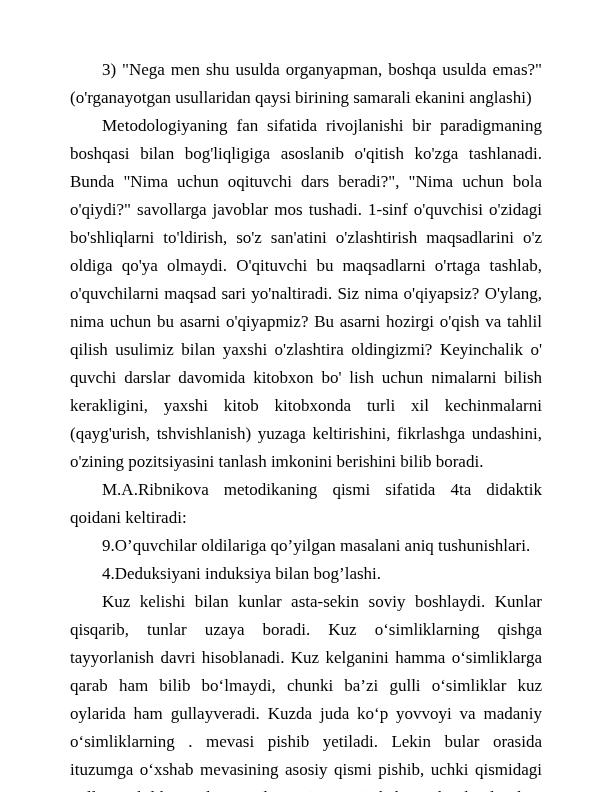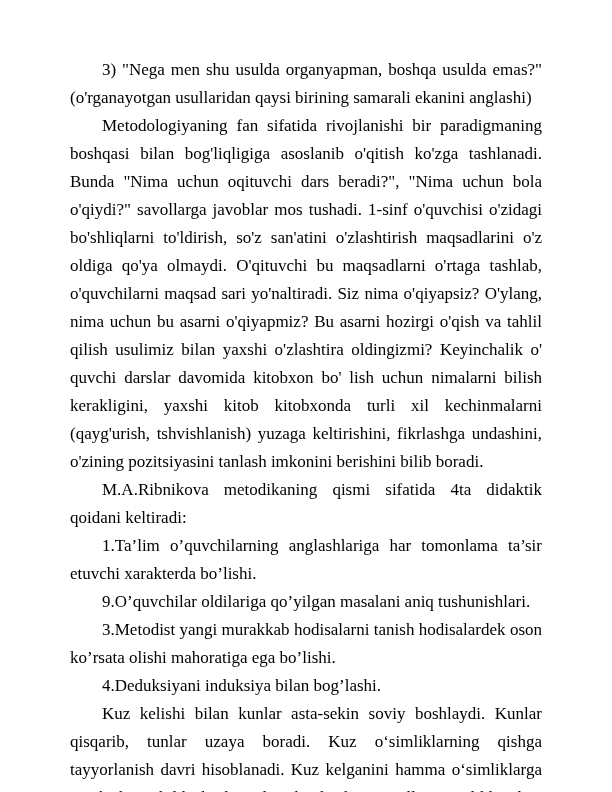--- a/index.html
+++ b/index.html
@@ -42,24 +42,22 @@
 
 <div class="page">
   <div class="doc-body">
 
     <p class="para">3) "Nega men shu usulda organyapman, boshqa usulda emas?" (o'rganayotgan usullaridan qaysi birining samarali ekanini anglashi)</p>
 
     <p class="para">Metodologiyaning fan sifatida rivojlanishi bir paradigmaning boshqasi bilan bog'liqligiga asoslanib o'qitish ko'zga tashlanadi. Bunda "Nima uchun oqituvchi dars beradi?", "Nima uchun bola o'qiydi?" savollarga javoblar mos tushadi. 1-sinf o'quvchisi o'zidagi bo'shliqlarni to'ldirish, so'z san'atini o'zlashtirish maqsadlarini o'z oldiga qo'ya olmaydi. O'qituvchi bu maqsadlarni o'rtaga tashlab, o'quvchilarni maqsad sari yo'naltiradi. Siz nima o'qiyapsiz? O'ylang, nima uchun bu asarni o'qiyapmiz? Bu asarni hozirgi o'qish va tahlil qilish usulimiz bilan yaxshi o'zlashtira oldingizmi? Keyinchalik o' quvchi darslar davomida kitobxon bo' lish uchun nimalarni bilish kerakligini, yaxshi kitob kitobxonda turli xil kechinmalarni (qayg'urish, tshvishlanish) yuzaga keltirishini, fikrlashga undashini, o'zining pozitsiyasini tanlash imkonini berishini bilib boradi.</p>
 
     <p class="para">M.A.Ribnikova metodikaning qismi sifatida 4ta didaktik qoidani keltiradi:</p>
 
-    <p class="para">1.Ta’lim o’quvchilarning anglashlariga har tomonlama ta’sir etuvchi xarakterda bo’lishi.</p>
 
     <p class="para">9.O’quvchilar oldilariga qo’yilgan masalani aniq tushunishlari.</p>
 
-    <p class="para">3.Metodist yangi murakkab hodisalarni tanish hodisalardek oson ko’rsata olishi mahoratiga ega bo’lishi.</p>
 
     <p class="para">4.Deduksiyani induksiya bilan bog’lashi.</p>
 
     <p class="para"> Kuz kelishi bilan kunlar asta-sekin soviy boshlaydi. Kunlar qisqarib, tunlar uzaya boradi. Kuz o‘simliklarning qishga tayyorlanish davri hisoblanadi. Kuz kelganini hamma o‘simliklarga qarab ham bilib bo‘lmaydi, chunki ba’zi gulli o‘simliklar kuz oylarida ham gullayveradi. Kuzda juda ko‘p yovvoyi va madaniy o‘simliklarning . mevasi pishib yetiladi. Lekin bular orasida ituzumga o‘xshab mevasining asosiy qismi pishib, uchki qismidagi gullari ochilib turadigan yoki g‘o‘zaga o‘xshab pastki shoxlaridagi ko‘saklari yetilib, uchki shox- laridagi gullari</p>
 
   </div>
 </div>
 
 </body></html>

